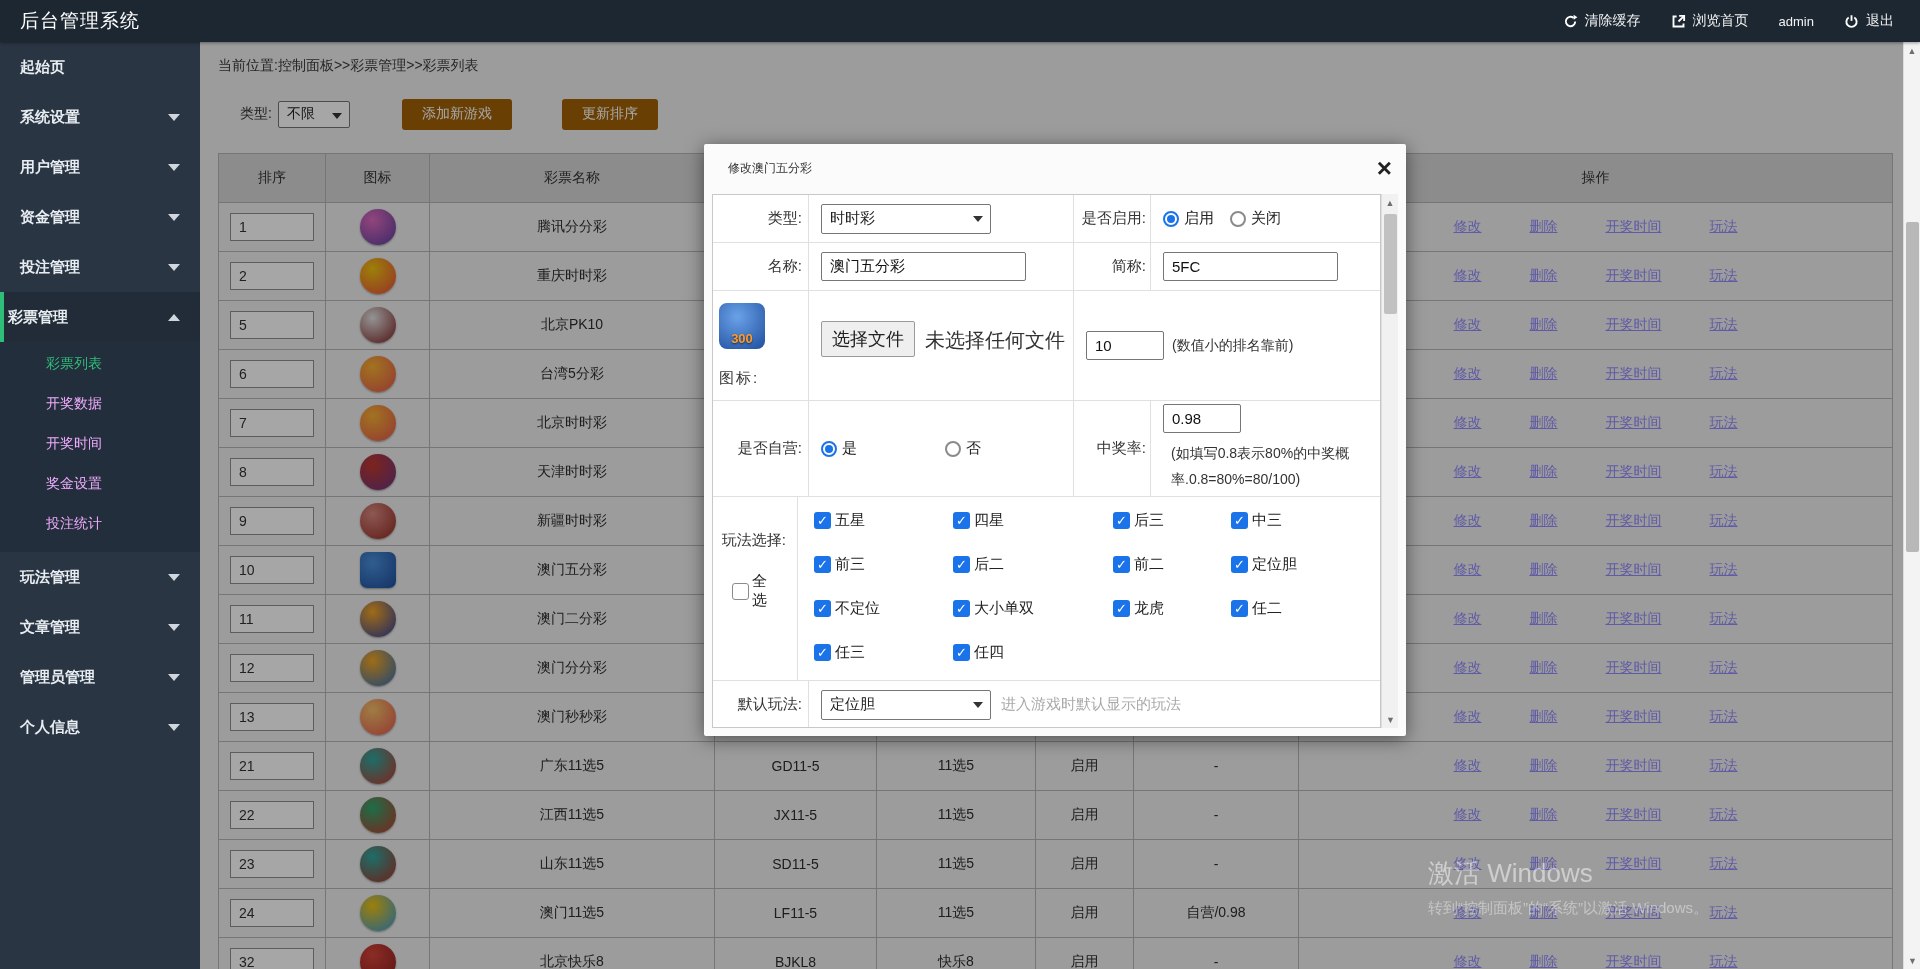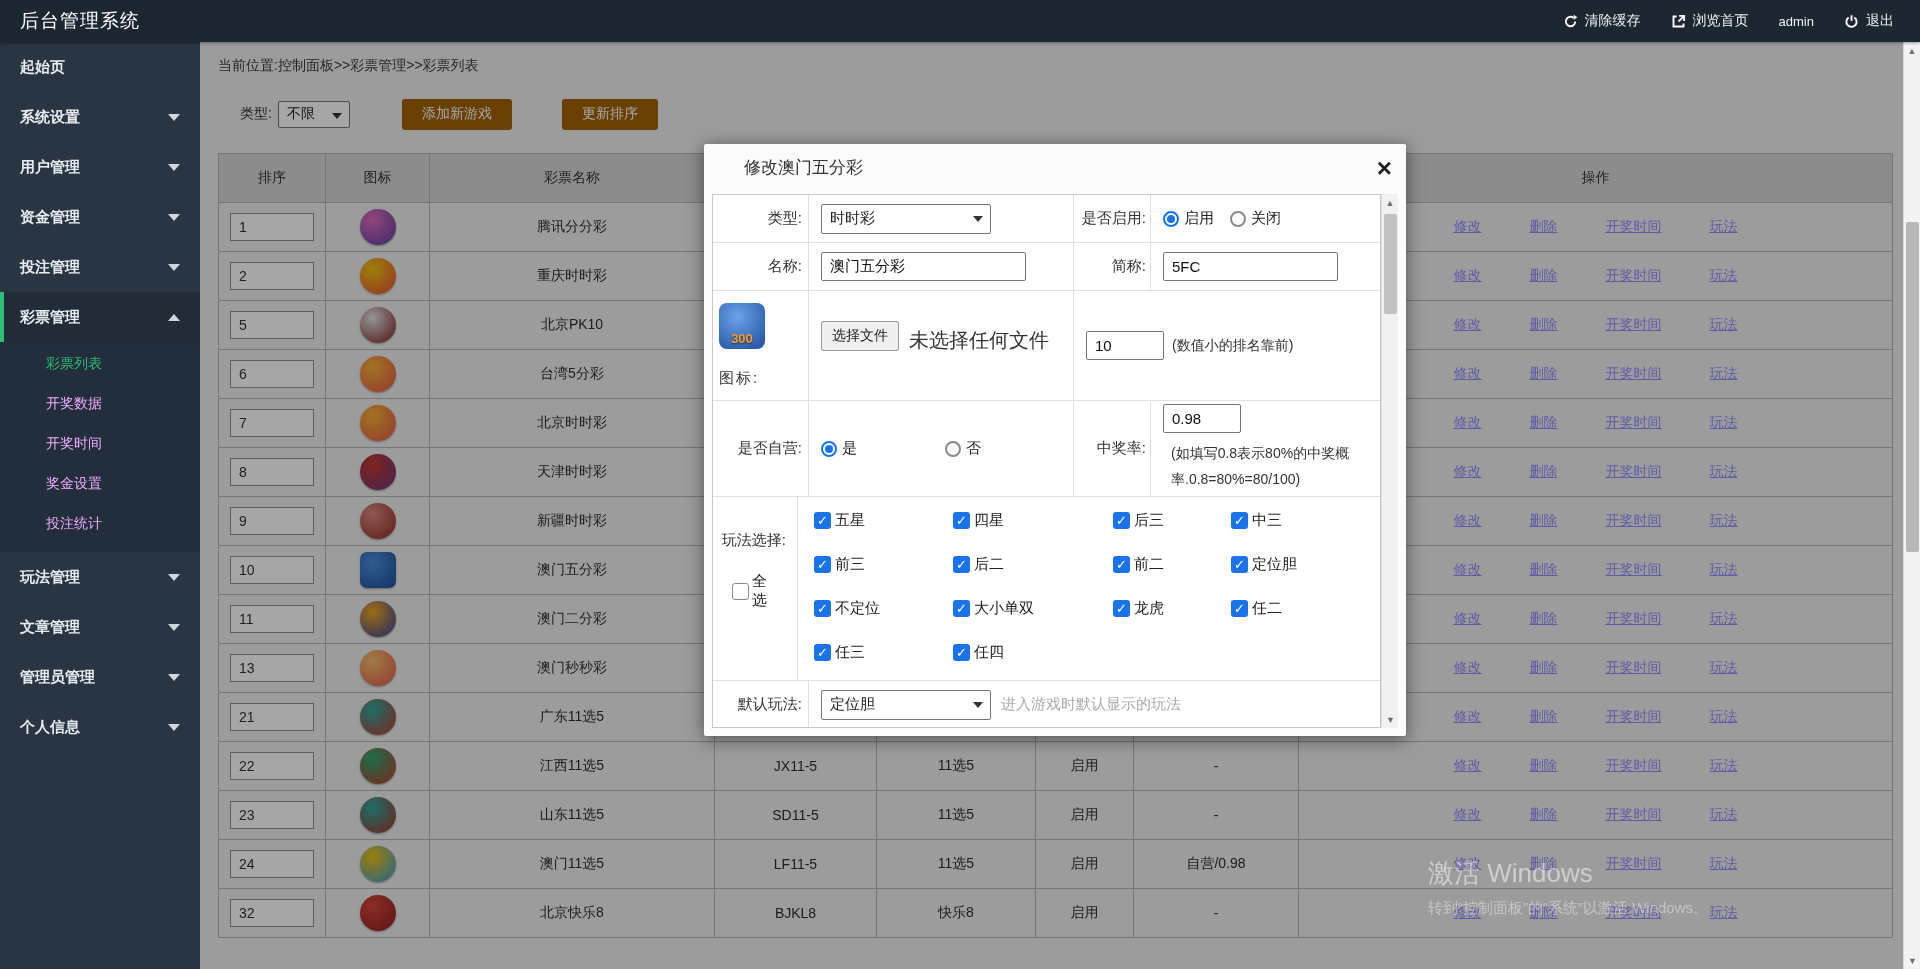--- a/index.html
+++ b/index.html
@@ -10,21 +10,21 @@
   .topbar-title { color:#fff; font-size:19px; padding-left:20px; letter-spacing:1px; }
   .topbar-right { margin-left:auto; display:flex; align-items:center; gap:30px; padding-right:26px; font-size:14px; color:#f2f2f2; }
   .topbar-item { display:flex; align-items:center; gap:7px; cursor:pointer; }
   .topbar-item svg { display:block; }
   .topbar-user { font-size:13px; }
 
   
   .sidebar { position:absolute; top:42px; left:0; width:200px; height:927px; background:#2a3544; z-index:15; }
   .side-item { height:50px; display:flex; align-items:center; padding:0 20px; color:#e8edf2; font-size:15px; font-weight:bold; cursor:pointer; }
   .side-item .arrow { margin-left:auto; width:0; height:0; border-left:6px solid transparent; border-right:6px solid transparent; border-top:7px solid #cfd6dd; }
-  .side-item.active { background:#222c38; border-left:4px solid #2fbe79; padding-left:16px; }
+  .side-item.active { background:#222c38; border-left:4px solid #2fbe79; padding-left:4px; }
   .side-item.active .arrow { border-top:none; border-bottom:7px solid #cfd6dd; }
   .submenu { background:#232e3c; padding:2px 0 8px; }
   .sub-item { height:40px; display:flex; align-items:center; padding-left:46px; color:#f0abfc; font-size:14px; cursor:pointer; }
   .sub-item.active { color:#2fbe79; }
 
   
   .main { position:absolute; left:200px; top:42px; width:1703px; height:927px; background:#f0f0f0; z-index:1; }
   .breadcrumb { padding:15px 0 0 18px; font-size:14px; color:#3a3a3a; }
   .filter-row { display:flex; align-items:center; margin:24px 0 0 40px; height:30px; }
   .filter-label { font-size:14px; color:#333; }
@@ -51,21 +51,21 @@
   .wm2 { font-size:15px; margin-top:8px; color:rgba(255,255,255,.42); }
 
   
   .page-scroll { position:absolute; right:0; top:42px; width:17px; height:927px; background:#f3f3f3; z-index:18; border-left:1px solid #dcdcdc; }
   .scroll-arrow { height:17px; display:flex; align-items:center; justify-content:center; font-size:9px; color:#6e6e6e; }
   .page-thumb { position:absolute; left:2px; width:13px; top:180px; height:330px; background:#b8b8b8; border-radius:2px; }
   .page-arrow-down { position:absolute; bottom:0; left:0; width:17px; }
 
   
   .modal { position:absolute; left:704px; top:144px; width:702px; height:592px; background:#fbfbfb; z-index:10; box-shadow:0 3px 18px rgba(0,0,0,.5); border-radius:2px; }
-  .modal-title { height:48px; line-height:48px; padding-left:40px; font-size:17px; color:#333; }
+  .modal-title { height:48px; line-height:48px; padding-left:24px; font-size:12px; color:#333; }
   .modal-close { position:absolute; right:14px; top:10px; font-size:26px; font-weight:bold; color:#222; cursor:pointer; line-height:28px; }
   .modal-body { position:absolute; left:8px; top:50px; width:669px; height:534px; border:1px solid #c8c8c8; background:#fff; overflow:hidden; }
   .m-row { display:flex; border-bottom:1px solid #e0e0e0; }
   .m-label { width:96px; border-right:1px solid #e0e0e0; display:flex; align-items:center; justify-content:flex-end; padding:4px 6px 4px 4px; font-size:15px; color:#333; flex-wrap:wrap; }
   .m-field1 { width:265px; border-right:1px solid #e0e0e0; display:flex; align-items:center; padding-left:12px; }
   .m-label2 { width:77px; border-right:1px solid #e0e0e0; display:flex; align-items:center; justify-content:flex-end; padding-right:4px; font-size:15px; color:#333; }
   .m-field2 { flex:1; display:flex; align-items:center; padding-left:12px; font-size:14px; color:#333; flex-wrap:wrap; }
   .m-input { height:29px; border:1px solid #767676; background:#fff; font-size:15px; padding:0 8px; color:#111; border-radius:2px; }
   .m-select { min-width:170px; height:30px; font-size:15px; }
   .hint { font-size:14px; color:#333; margin-left:8px; }
@@ -74,21 +74,21 @@
   .radio.on { border-color:#1a73e8; }
   .radio.on:after { content:""; position:absolute; left:2px; top:2px; width:8px; height:8px; border-radius:50%; background:#1a73e8; }
   .radio-label { font-size:15px; color:#222; margin-left:5px; }
   .cb { width:17px; height:17px; border-radius:3px; background:#1a73e8; color:#fff; font-size:13px; line-height:17px; text-align:center; display:inline-block; cursor:pointer; flex:none; }
   .cb:before { content:"✓"; }
   .cb.off { background:#fff; border:1px solid #8a8a8a; }
   .cb.off:before { content:""; }
   .cb-label { font-size:15px; color:#222; margin-left:4px; }
   .play-grid { display:grid; grid-template-columns:139px 160px 118px 1fr; row-gap:25px; padding:14px 0 0 16px; align-content:start; width:100%;font-family:Liberation Serif, serif; }
   .play-item { display:flex; align-items:center; }
-  .file-btn { border:1px solid #9a9a9a; background:#efefef; font-size:14px; color:#222; padding:5px 10px; border-radius:2px; cursor:pointer; }
+  .file-btn { border:1px solid #9a9a9a; background:#efefef; font-size:18px; color:#222; padding:5px 10px; border-radius:2px; cursor:pointer; }
   .file-status { font-size:20px; color:#333; margin-left:10px; }
   .icon-preview { width:46px; height:46px; border-radius:8px; background:radial-gradient(circle at 40% 30%, #6aa2e8, #1f4e9e); color:#ff9a2a; font-weight:bold; font-size:13px; display:flex; align-items:flex-end; justify-content:center; padding-bottom:3px; text-shadow:0 1px 2px rgba(0,0,0,.6); flex:none; }
   .modal-scroll { position:absolute; right:8px; top:50px; width:17px; height:534px; background:#f1f1f1; border-left:1px solid #ddd; }
   .modal-thumb { position:absolute; left:2px; width:13px; top:20px; height:100px; background:#c1c1c1; border-radius:2px; }
   .modal-arrow-down { position:absolute; bottom:0; left:0; width:17px; }
 </style>
 </head>
 <body>
 
 <div class="topbar">
@@ -374,20 +374,39 @@
           <td>
             <div class="ops">
               <span class="op-link">修改</span>
               <span class="op-link">删除</span>
               <span class="op-link">开奖时间</span>
               <span class="op-link">玩法</span>
             </div>
           </td>
         </tr>
         <tr>
+          <td><input class="sort-input" value="12" style=""></td>
+          <td>
+            <div class="icon-badge" style="background: radial-gradient(circle at 35% 30%, rgb(245, 166, 35), rgb(46, 109, 180));"></div>
+          </td>
+          <td>澳门分分彩</td>
+          <td></td>
+          <td></td>
+          <td></td>
+          <td></td>
+          <td>
+            <div class="ops">
+              <span class="op-link">修改</span>
+              <span class="op-link">删除</span>
+              <span class="op-link">开奖时间</span>
+              <span class="op-link">玩法</span>
+            </div>
+          </td>
+        </tr>
+        <tr>
           <td><input class="sort-input" value="13" style=""></td>
           <td>
             <div class="icon-badge" style="background: radial-gradient(circle at 35% 30%, rgb(245, 192, 106), rgb(226, 87, 76));"></div>
           </td>
           <td>澳门秒秒彩</td>
           <td></td>
           <td></td>
           <td></td>
           <td></td>
           <td>

